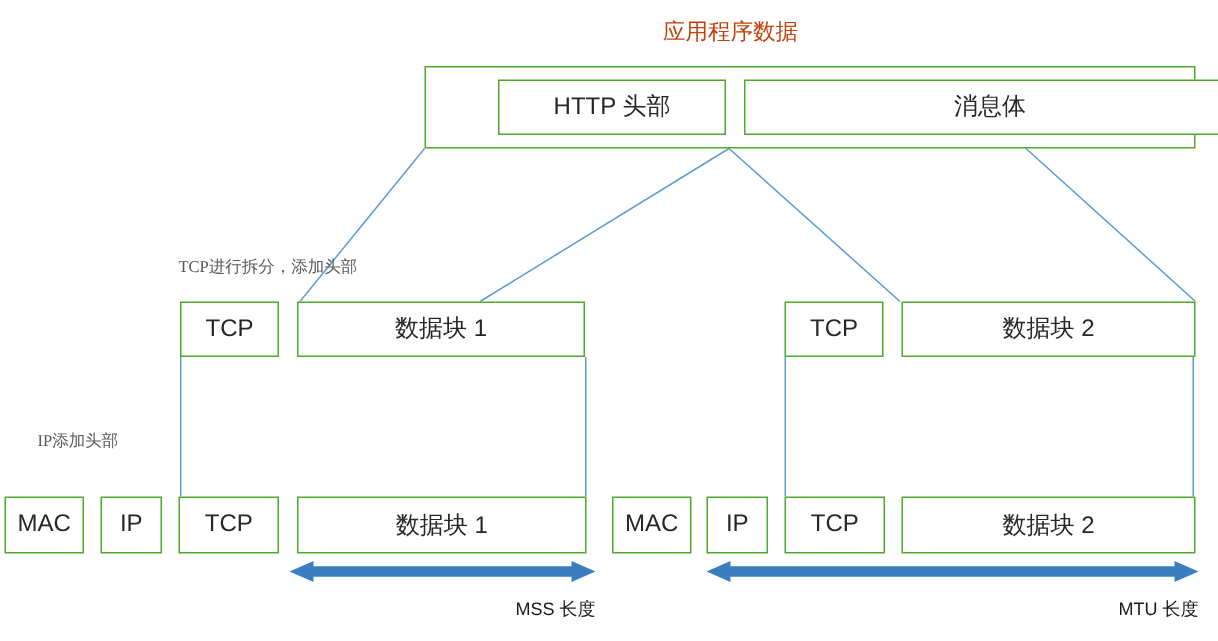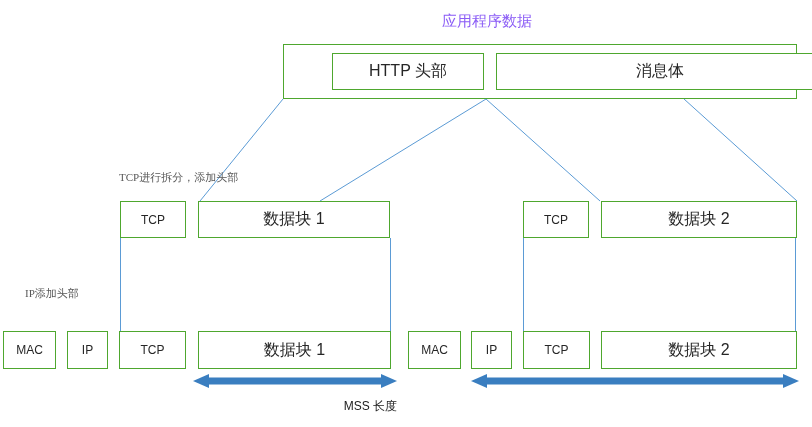--- a/index.html
+++ b/index.html
@@ -25,26 +25,26 @@
     display: flex;
     align-items: center;
     justify-content: center;
     color: #262626;
     font-family: "Liberation Sans", "DejaVu Sans", sans-serif;
     white-space: nowrap;
   }
   .outer-box {
     background: transparent;
   }
-  .lbl-en { font-size: 12px; }
+  .lbl-en { font-size: 16px; }
   .lbl-cn { font-size: 16px; }
   .title {
     position: absolute;
     font-size: 15px;
-    color: #8b5cf6;
+    color: #c2410c;
     white-space: nowrap;
     font-family: "Liberation Sans", "DejaVu Sans", sans-serif;
   }
   .note {
     position: absolute;
     font-size: 11px;
     color: #595959;
     white-space: nowrap;
     font-family: "Liberation Serif", "DejaVu Serif", serif;
   }
@@ -157,14 +157,15 @@
   <div class="box lbl-en" style="left:523px; top:331px; width:67px; height:38px;">
     <span>TCP</span>
   </div>
 
   <div class="box lbl-cn" style="left:601px; top:331px; width:196px; height:38px;">
     <span>数据块 2</span>
   </div>
 
   <div class="arrow-label" style="left:193px; top:398px; width:204px;">MSS 长度</div>
 
+  <div class="arrow-label" style="left:471px; top:398px; width:328px;">MTU 长度</div>
 
 </div>
 
 </body></html>

